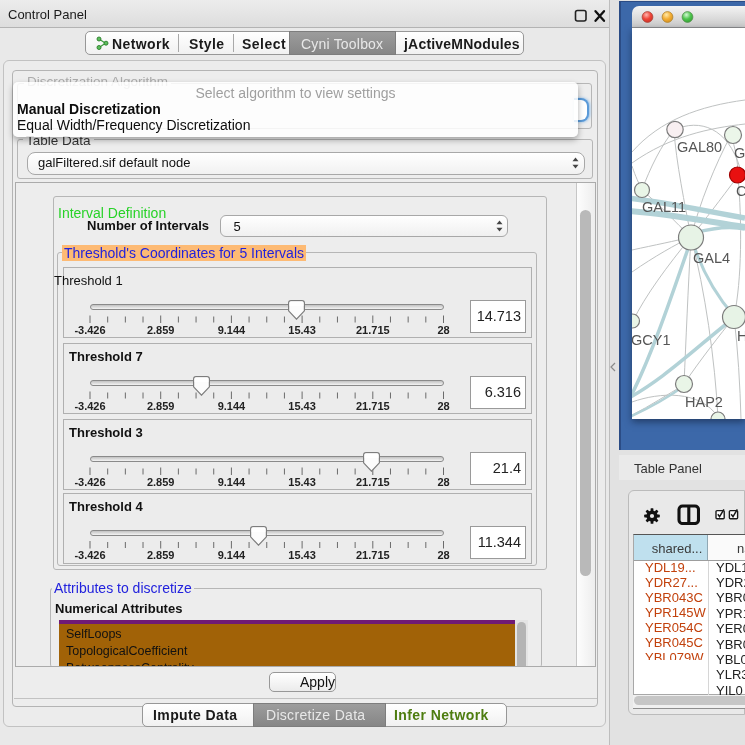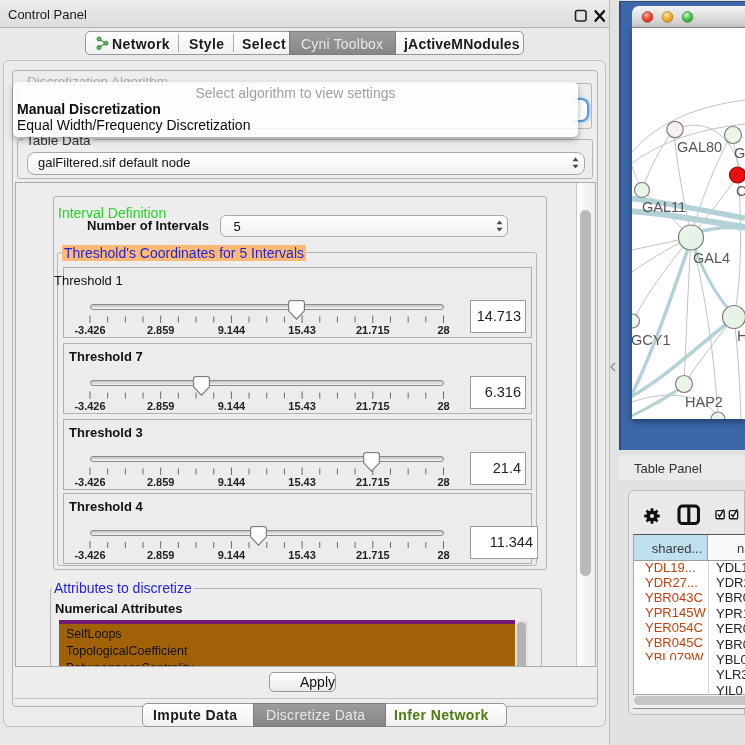--- a/index.html
+++ b/index.html
@@ -220,21 +220,21 @@
 <div class="abs" style="left:60px;top:549px;width:60px;text-align:center;font-size:11px;font-weight:bold;color:#222;">-3.426</div>
 <div class="abs" style="left:130.7px;top:549px;width:60px;text-align:center;font-size:11px;font-weight:bold;color:#222;">2.859</div>
 <div class="abs" style="left:201.4px;top:549px;width:60px;text-align:center;font-size:11px;font-weight:bold;color:#222;">9.144</div>
 <div class="abs" style="left:272.1px;top:549px;width:60px;text-align:center;font-size:11px;font-weight:bold;color:#222;">15.43</div>
 <div class="abs" style="left:342.8px;top:549px;width:60px;text-align:center;font-size:11px;font-weight:bold;color:#222;">21.715</div>
 <div class="abs" style="left:413.5px;top:549px;width:60px;text-align:center;font-size:11px;font-weight:bold;color:#222;">28</div>
 <svg class="abs" style="left:249.5px;top:525.5px;" width="17" height="20" viewBox="0 0 17 20">
     <path d="M3 0.6 H14 Q16.4 0.6 16.4 3 V10.8 L8.5 19.2 L0.6 10.8 V3 Q0.6 0.6 3 0.6 Z" fill="#fcfcfc" stroke="#7d7d7d" stroke-width="1.2"></path>
     <path d="M3 1.6 H14 Q15.4 1.6 15.4 3 V6 H1.6 V3 Q1.6 1.6 3 1.6 Z" fill="#ffffff"></path>
   </svg>
-<div class="abs" style="left:470px;top:525.5px;width:68px;height:33px;background:#fff;border:1px solid #9a9a9a;box-sizing:border-box;font-size:14.5px;color:#222;text-align:right;line-height:31px;padding-right:4px;">11.344</div>
+<div class="abs" style="left:470px;top:525.5px;width:56px;height:33px;background:#fff;border:1px solid #9a9a9a;box-sizing:border-box;font-size:14.5px;color:#222;text-align:right;line-height:31px;padding-right:4px;">11.344</div>
 
 <div class="abs" style="left:50px;top:588px;width:492px;height:79px;border:1px solid #b6b6b6;border-radius:3px;border-bottom:none;box-sizing:border-box;"></div>
 <div class="abs" style="left:52px;top:580px;font-size:14px;color:#2222dd;background:#ededed;padding:0 2px;">Attributes to discretize</div>
 <div class="abs" style="left:55px;top:601px;font-size:13px;font-weight:bold;color:#111;">Numerical Attributes</div>
 <div class="abs" style="left:59px;top:620px;width:456px;height:46px;background:#a16207;border-top:4px solid #701a75;overflow:hidden;box-sizing:border-box;">
   <div style="font-size:12.5px;color:#111;margin:2px 0 0 7px;line-height:16.8px;">SelfLoops<br>TopologicalCoefficient<br>BetweennessCentrality</div>
 </div>
 <div class="abs" style="left:515px;top:620px;width:13px;height:46px;background:#e4e4e4;"></div>
 <div class="abs" style="left:517px;top:622px;width:9px;height:44px;background:#b4b4b4;border-radius:4.5px 4.5px 0 0;"></div>
 <div class="abs" style="left:15px;top:666px;width:581px;height:1px;background:#ababab;"></div>

